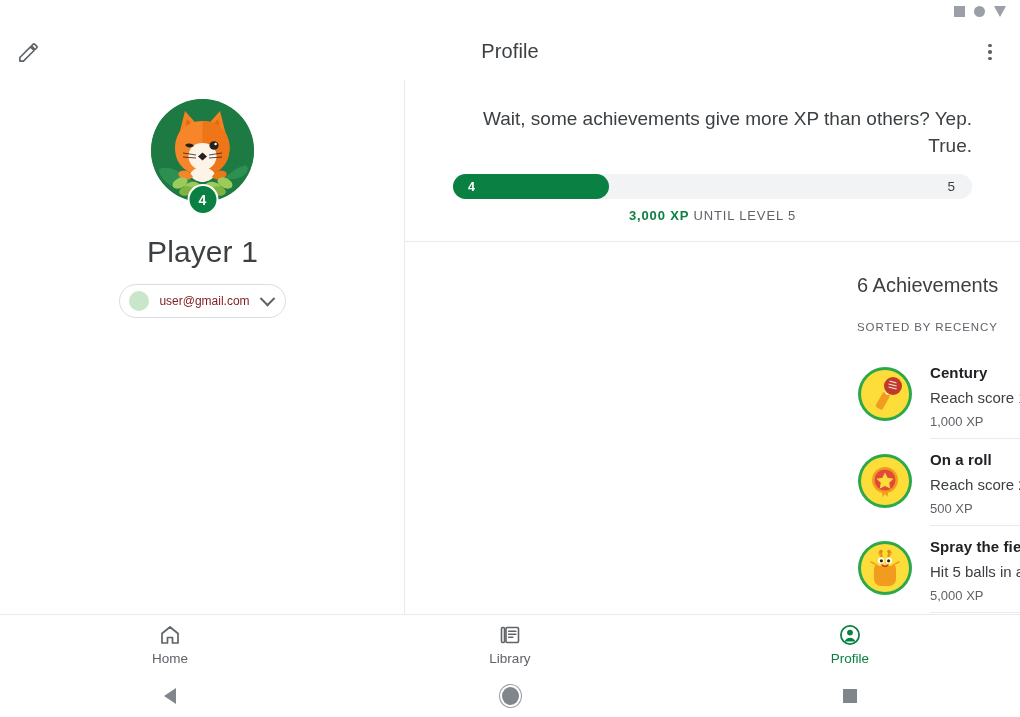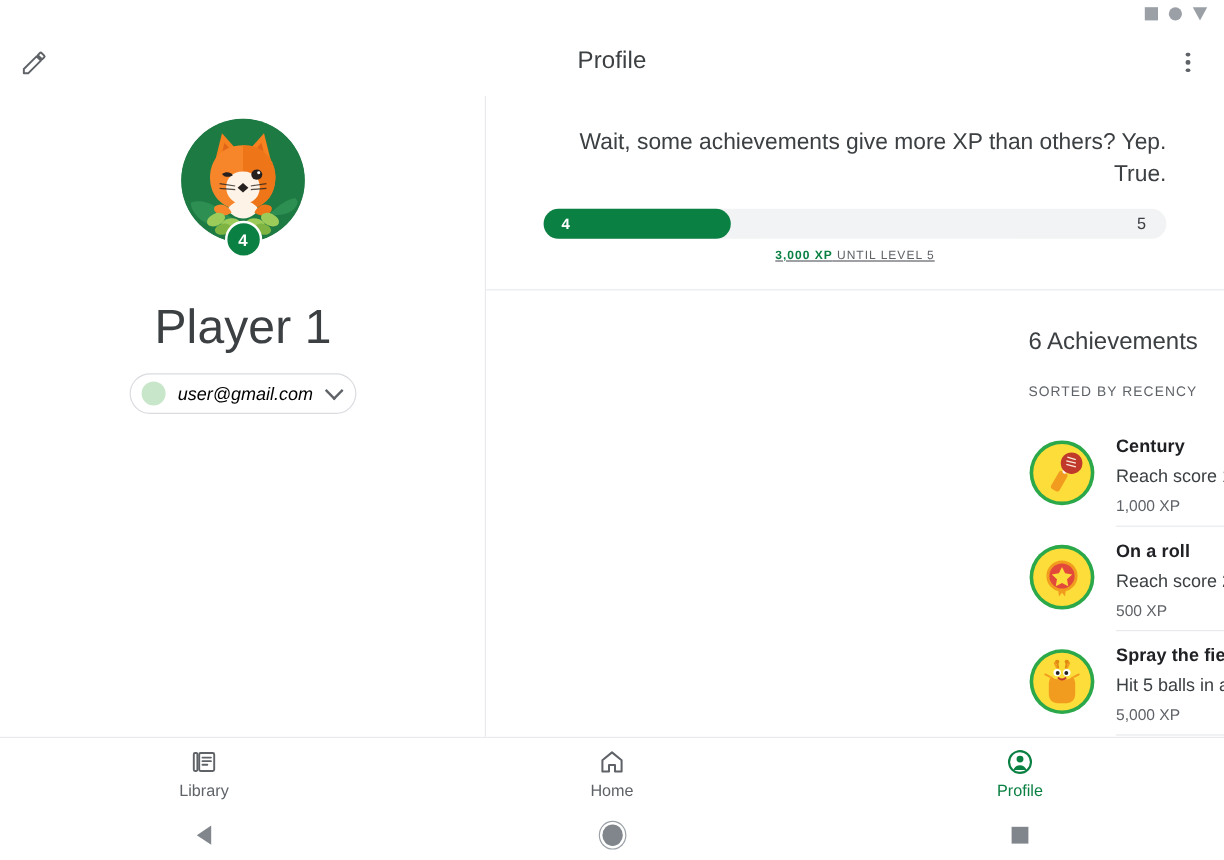--- a/index.html
+++ b/index.html
@@ -78,30 +78,30 @@
     box-shadow: 0 0 0 .5px rgba(0,0,0,.03);
   }
   .level-badge {
     position: absolute; left: 50%; transform: translateX(-50%);
     bottom: -13px; width: 31px; height: 31px; border-radius: 50%;
     background: #0b8043; border: 2.5px solid #ffffff;
     display: flex; align-items: center; justify-content: center;
     color: #fff; font-size: 14px; font-weight: 700;
   }
   .player-name {
-    margin-top: 49px; font-size: 40px; color: #3c4043; font-weight: 400;
+    margin-top: 33px; font-size: 30px; color: #3c4043; font-weight: 400;
     letter-spacing: .1px;
   }
   .email-chip {
     margin-top: 15px; height: 34px; border: 1px solid #dadce0; border-radius: 19px;
     display: flex; align-items: center; gap: 10px; padding: 0 12px 0 9px;
     background: #fff; cursor: pointer;
   }
   .email-avatar { width: 20px; height: 20px; border-radius: 50%; background: #c8e6c9; display:block; }
-  .email-text { font-size: 15px; color: #000000; font-style: italic; }
+  .email-text { font-size: 12px; color: #7f1d1d; }
   .chev {
     width: 11px; height: 11px; border-right: 2px solid #5f6368; border-bottom: 2px solid #5f6368;
     transform: rotate(45deg) translate(-2px,-2px); display:block; margin-left: 2px;
   }
 
   
   .xp-panel {
     position: absolute; top: 0; left: 0; width: 615px; height: 162px;
     border-bottom: 1px solid #e8eaed;
   }
@@ -120,21 +120,21 @@
     background: #0b8043; border-radius: 13px;
     display: flex; align-items: center;
   }
   .xp-fill span { color: #fff; font-size: 12.5px; font-weight: 700; margin-left: 15px; }
   .xp-next {
     position: absolute; right: 17px; top: 0; height: 25px; line-height: 25px;
     font-size: 13.5px; color: #3c4043; font-weight: 400;
   }
   .xp-caption {
     position: absolute; left: 0; top: 128px; width: 615px; text-align: center;
-    font-size: 10px; letter-spacing: .85px; color: #5f6368; font-weight: 700; text-decoration: underline;
+    font-size: 13px; letter-spacing: .85px; color: #5f6368; font-weight: 700;
   }
   .xp-caption b { color: #0b8043; font-weight: 700; }
   .xp-caption em { font-style: normal; color: #5f6368; font-weight: 500; }
 
   
   .ach-title {
     position: absolute; left: 452px; top: 194px;
     font-size: 20px; color: #3c4043; font-weight: 400;
   }
   .ach-sortrow {
@@ -389,41 +389,41 @@
 
           </div>
           <div class="row-sep"></div>
         </div>
 
       </div>
     </div>
   </div>
 
   <div class="bottom-nav">
+
+    <div class="nav-item">
+      <svg width="24" height="24" viewBox="0 0 24 24">
+        <path d="M4 10.5 L12 4 L20 10.5 V20 H14.5 V14.5 H9.5 V20 H4 Z" fill="none" stroke="#5f6368" stroke-width="1.7" stroke-linejoin="round"></path>
+      </svg>
+      <span class="nav-label">Home</span>
+    </div>
 
     <div class="nav-item">
       <svg width="24" height="24" viewBox="0 0 24 24">
         <rect x="3.5" y="4.5" width="3" height="15" rx="1" fill="none" stroke="#5f6368" stroke-width="1.6"></rect>
         <rect x="8" y="4.5" width="12.5" height="15" rx="1.2" fill="none" stroke="#5f6368" stroke-width="1.6"></rect>
         <g stroke="#5f6368" stroke-width="1.5" stroke-linecap="round">
           <line x1="10.7" y1="8.3" x2="17.8" y2="8.3"></line>
           <line x1="10.7" y1="11.3" x2="17.8" y2="11.3"></line>
           <line x1="10.7" y1="14.3" x2="14.8" y2="14.3"></line>
         </g>
       </svg>
       <span class="nav-label">Library</span>
     </div>
 
-    <div class="nav-item">
-      <svg width="24" height="24" viewBox="0 0 24 24">
-        <path d="M4 10.5 L12 4 L20 10.5 V20 H14.5 V14.5 H9.5 V20 H4 Z" fill="none" stroke="#5f6368" stroke-width="1.7" stroke-linejoin="round"></path>
-      </svg>
-      <span class="nav-label">Home</span>
-    </div>
-
     <div class="nav-item active">
       <svg width="24" height="24" viewBox="0 0 24 24">
         <circle cx="12" cy="12" r="9.1" fill="none" stroke="#0b8043" stroke-width="1.8"></circle>
         <circle cx="12" cy="9.6" r="2.9" fill="#0b8043"></circle>
         <path d="M6.4 18.6c1.2-2.6 3.2-3.9 5.6-3.9s4.4 1.3 5.6 3.9" fill="#0b8043"></path>
       </svg>
       <span class="nav-label">Profile</span>
     </div>
   </div>
 

